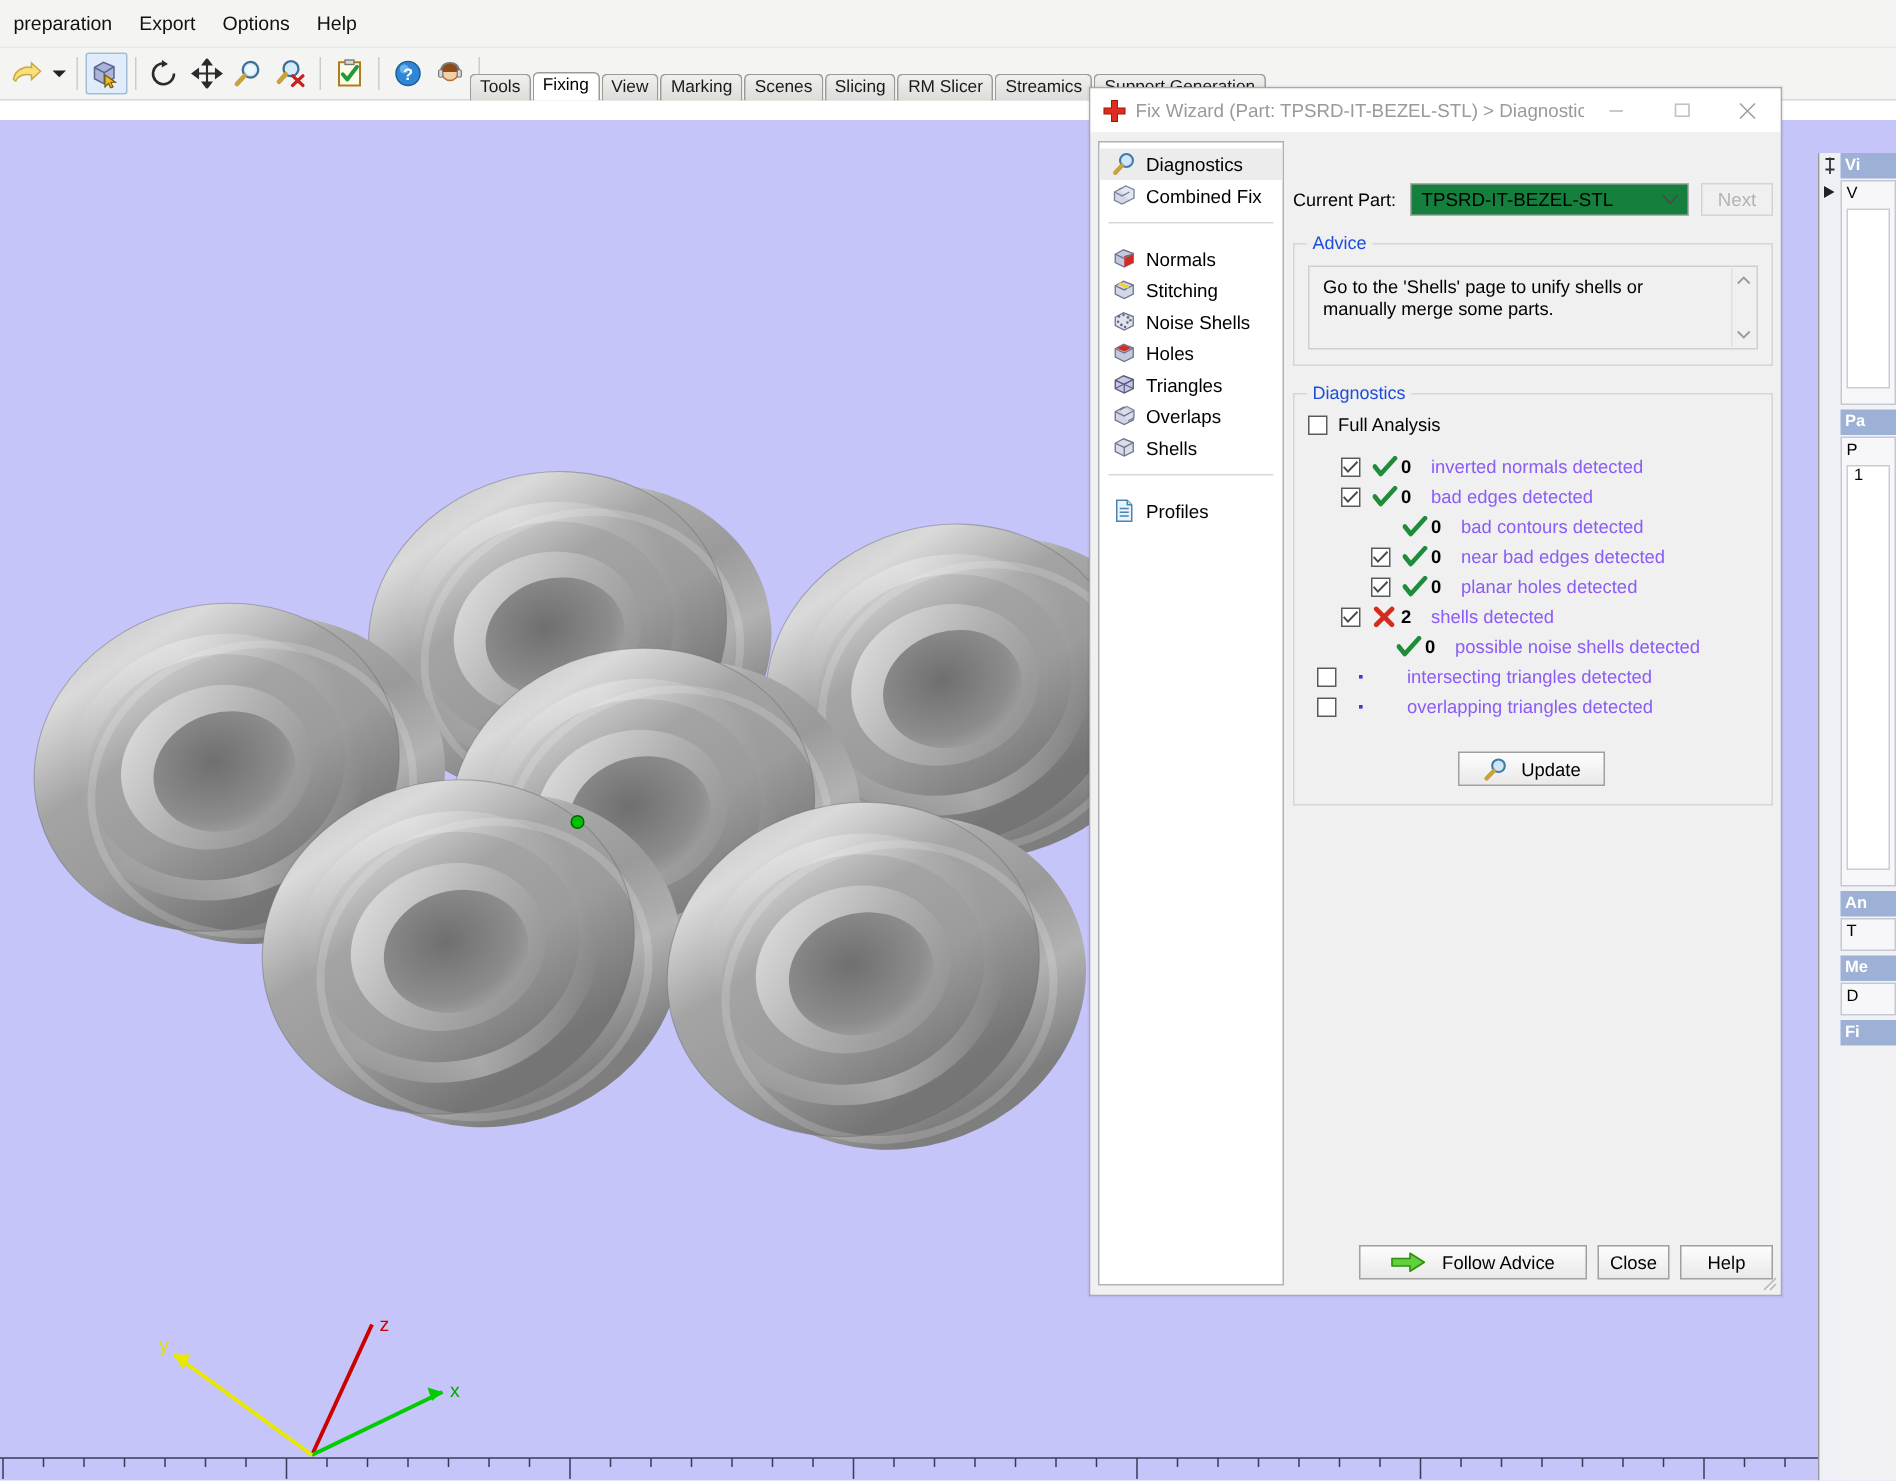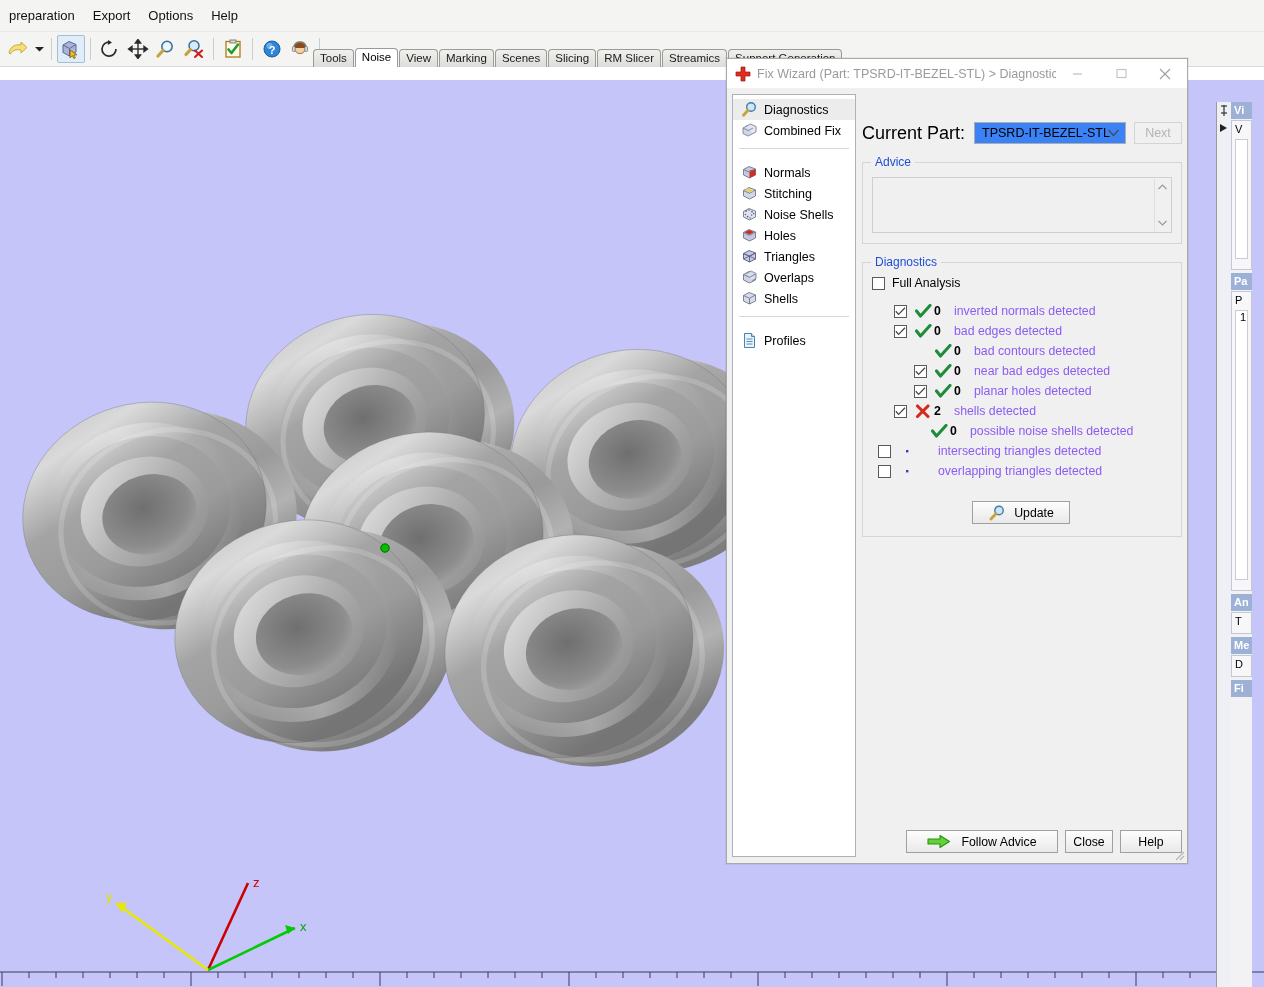--- a/index.html
+++ b/index.html
@@ -57,21 +57,21 @@
   }
 
   
   .ruler { position: absolute; left: 0; bottom: 0; width: 1264px; height: 22px; }
 
   
   .triad { position: absolute; left: 90px; bottom: 12px; width: 240px; height: 110px; }
 
   
   .rightdock {
-    position: absolute; right: 12px; top: 102px; width: 36px; height: 885px;
+    position: absolute; right: 0; top: 102px; width: 52px; height: 885px;
     background: #f0f0f3; border-left: 1px solid #9a9a9a;
     overflow: hidden; font-size: 11px;
   }
   .dock-strip { position:absolute; left:0; top:0; width:14px; height:100%; background:#eef0f5; }
   .dock-body { position:absolute; left:14px; top:0; right:0; bottom:0; background:#f2f2f4; }
   .dock-caption {
     height: 17px; background: #9db0d6; color: #ffffff; font-weight: bold;
     font-size: 11px; line-height: 17px; padding-left: 3px; overflow: hidden; white-space: nowrap;
   }
   .dock-panel { border: 1px solid #c3c8d4; background:#f7f7f9; margin: 1px 0 3px 0; padding: 2px 3px; height: 150px; overflow:hidden; }
@@ -105,23 +105,23 @@
     display: flex; align-items: center; height: 21px; padding-left: 8px;
     font-size: 12.5px; color: #000; cursor: default;
   }
   .wiz-item.selected { background: #ececec; }
   .wiz-ico { width: 17px; height: 17px; margin-right: 6px; flex: 0 0 auto; }
 
   
   .wiz-main { position: absolute; left: 135px; top: 5px; right: 5px; bottom: 5px; }
 
   .cp-row { display: flex; align-items: center; height: 22px; margin-top: 28px; }
-  .cp-label { font-size: 18px; color: #000; margin-right: 9px; }
+  .cp-label { font-size: 12px; color: #000; margin-right: 9px; }
   .cp-combo {
-    flex: 1 1 auto; height: 22px; background: #3b82f6; border: 1px solid #adadad;
+    flex: 1 1 auto; height: 22px; background: #15803d; border: 1px solid #adadad;
     display: flex; align-items: center; padding-left: 7px; font-size: 12.5px; color: #000;
     position: relative; cursor: default;
   }
   .cp-arrow { position: absolute; right: 6px; top: 6px; }
   .cp-next {
     width: 48px; height: 22px; margin-left: 8px; background: #f0f0f0;
     border: 1px solid #d4d4d4; color: #b4b4b4; font-size: 12.5px;
     display: flex; align-items: center; justify-content: center; cursor: default;
   }
 
@@ -265,21 +265,21 @@
         <rect x="3.4" y="7.5" width="2.8" height="5" rx="1.2" fill="#d9d9d9" stroke="#777" stroke-width=".8"></rect>
         <rect x="15.8" y="7.5" width="2.8" height="5" rx="1.2" fill="#d9d9d9" stroke="#777" stroke-width=".8"></rect>
         <path d="M4.8 7.5 A6.5 6.5 0 0 1 17.2 7.5" fill="none" stroke="#777" stroke-width="1.2"></path>
       </svg>
     </div>
     <div class="tb-sep"></div>
   </div>
 
   <div class="tabstrip">
     <div class="tab">Tools</div>
-    <div class="tab active">Noise</div>
+    <div class="tab active">Fixing</div>
     <div class="tab">View</div>
     <div class="tab">Marking</div>
     <div class="tab">Scenes</div>
     <div class="tab">Slicing</div>
     <div class="tab">RM Slicer</div>
     <div class="tab">Streamics</div>
     <div class="tab">Support Generation</div>
   </div>
 
   <div class="viewport">
@@ -608,20 +608,21 @@
             <svg class="cp-arrow" width="11" height="8" viewBox="0 0 11 8">
               <path d="M0.5 1 L5.5 6.5 L10.5 1" fill="none" stroke="#4a4a4a" stroke-width="1.2"></path>
             </svg>
           </div>
           <div class="cp-next">Next</div>
         </div>
 
         <div class="groupbox">
           <div class="gb-legend">Advice</div>
           <div class="advice-box">
+            <span>Go to the 'Shells' page to unify shells or manually merge some parts.</span>
             <div class="advice-scroll">
               <div class="sb-arrow">
                 <svg width="9" height="6" viewBox="0 0 9 6">
                     <path d="M0.5 5 L4.5 1 L8.5 5" fill="none" stroke="#9a9a9a" stroke-width="1.2"></path>
                   </svg>
               </div>
               <div class="sb-arrow">
                 <svg width="9" height="6" viewBox="0 0 9 6">
                     <path d="M0.5 1 L4.5 5 L8.5 1" fill="none" stroke="#9a9a9a" stroke-width="1.2"></path>
                   </svg>

